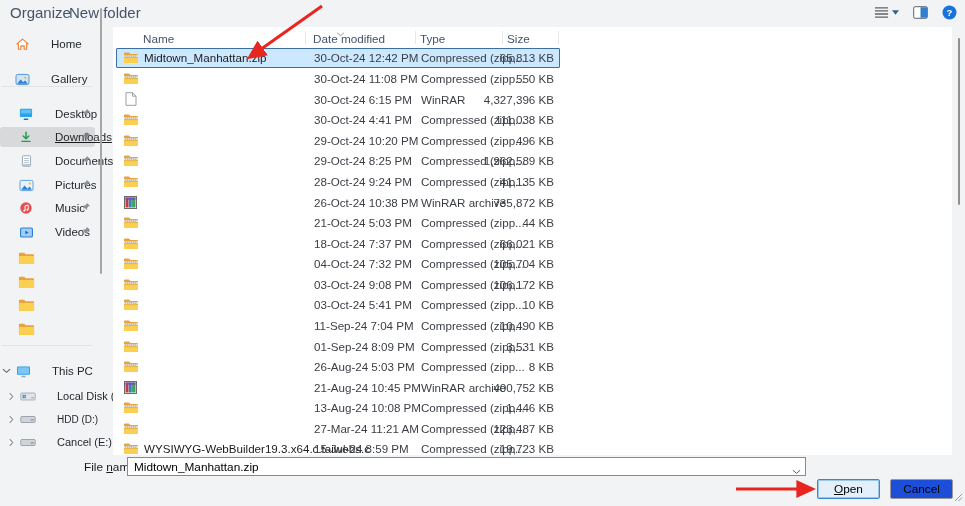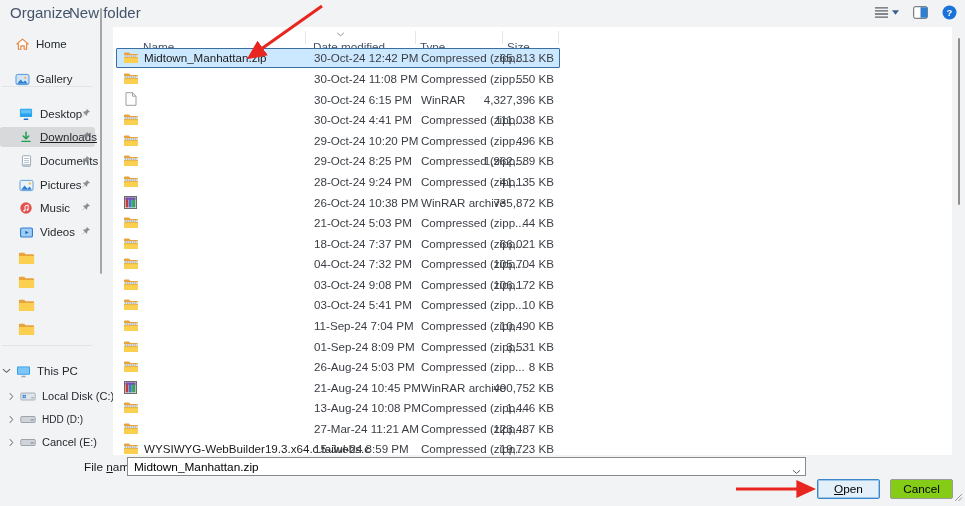--- a/index.html
+++ b/index.html
@@ -22,30 +22,30 @@
   .tb-organize{left:10px;}
   .tb-newfolder{left:69px;}
   .tb-right{position:absolute;right:8px;top:5px;display:flex;align-items:center;gap:14px;}
   .tb-ic{display:inline-flex;align-items:center;gap:3px;}
 
   
   .sidebar{position:absolute;left:0;top:27px;width:96px;height:428px;}
   .sb-item{position:absolute;left:0;width:95px;height:20px;display:flex;align-items:center;border-radius:3px;}
   .sb-item.selected{background:var(--sidebar_highlight,#d8d9da);text-decoration:underline;}
   .sb-ic{display:inline-flex;width:18px;justify-content:center;flex:none;}
-  .sb-lbl{margin-left:5px;white-space:nowrap;font-size:11.5px;color:#24292e;}
+  .sb-lbl{margin-left:20px;white-space:nowrap;font-size:11.5px;color:#24292e;}
   .pin{position:absolute;right:4px;top:4px;display:inline-flex;}
   .sb-div{position:absolute;left:2px;width:90px;height:1px;background:#e1e3e5;}
   .chev{display:inline-flex;flex:none;}
   .sb-scroll{position:absolute;left:100px;top:8px;width:2px;height:266px;background:#a6a6a6;border-radius:1px;}
 
   
   .list{position:absolute;left:113px;top:27px;width:839px;height:428px;background:#fff;overflow:hidden;}
   .list-header{position:absolute;left:0;top:0;width:100%;height:21px;}
-  .hcell{position:absolute;top:5px;font-size:11.7px;color:var(--header_text,#44546a);white-space:nowrap;margin-top:8px;}
+  .hcell{position:absolute;top:5px;font-size:11.7px;color:var(--header_text,#44546a);white-space:nowrap;}
   .h-name{left:30px;} .h-date{left:200px;} .h-type{left:307px;} .h-size{left:394px;}
   .hsep{position:absolute;top:4px;width:1px;height:13px;background:#e4e7ea;}
   .sortchev{position:absolute;left:223px;top:-1px;}
   .rows{position:absolute;left:0;top:20.7px;width:100%;height:407.3px;overflow:hidden;}
   .row{position:relative;height:20.58px;width:444px;margin-left:3px;border:1px solid transparent;border-radius:1px;}
   .row.selected{background:var(--selection_bg,#cce8ff);border-color:var(--selection_border,#3a6ea5);}
   .cell{position:absolute;top:0;height:100%;display:flex;align-items:center;font-size:11.6px;color:#3a3e44;white-space:nowrap;}
   .c-name{left:5px;color:#1b1b1b;}
   .icon-slot{display:inline-flex;width:17px;justify-content:center;margin-right:5px;flex:none;}
   .c-date{left:197px;} .c-type{left:304px;}
@@ -59,21 +59,21 @@
   .mnemonic{text-decoration:underline;}
   .f-input-wrap{position:absolute;left:127px;top:2px;width:679px;height:19px;background:#fff;border:1px solid #8a8a8a;}
   .f-input{position:absolute;left:0;top:0;width:100%;height:100%;border:none;outline:none;
     font:inherit;font-size:11.8px;padding:0 18px 0 6px;background:transparent;}
   .combo-chev{position:absolute;right:4px;top:6px;}
   .f-type{position:absolute;left:815px;top:2px;width:140px;height:19px;background:#fff;border:1px solid #8a8a8a;
     display:flex;align-items:center;padding-left:7px;font-size:11.8px;}
   .btn{position:absolute;top:24px;width:63px;height:20px;font:inherit;font-size:11.8px;
     display:flex;align-items:center;justify-content:center;border-radius:2px;cursor:default;}
   .btn-open{left:817px;background:#e3f0fa;border:1px solid #3c87cc;box-shadow:0 0 0 1px #9cc6e9 inset;}
-  .btn-cancel{left:890px;background:#84cc16;border:1px solid #9a9a9a;}
+  .btn-cancel{left:890px;background:#1d4ed8;border:1px solid #9a9a9a;}
   .grip{position:absolute;right:2px;bottom:1px;}
 
   
   .arrows{position:absolute;inset:0;pointer-events:none;z-index:50;}
 </style>
 </head>
 <body>
 
 <div class="dialog">
 

